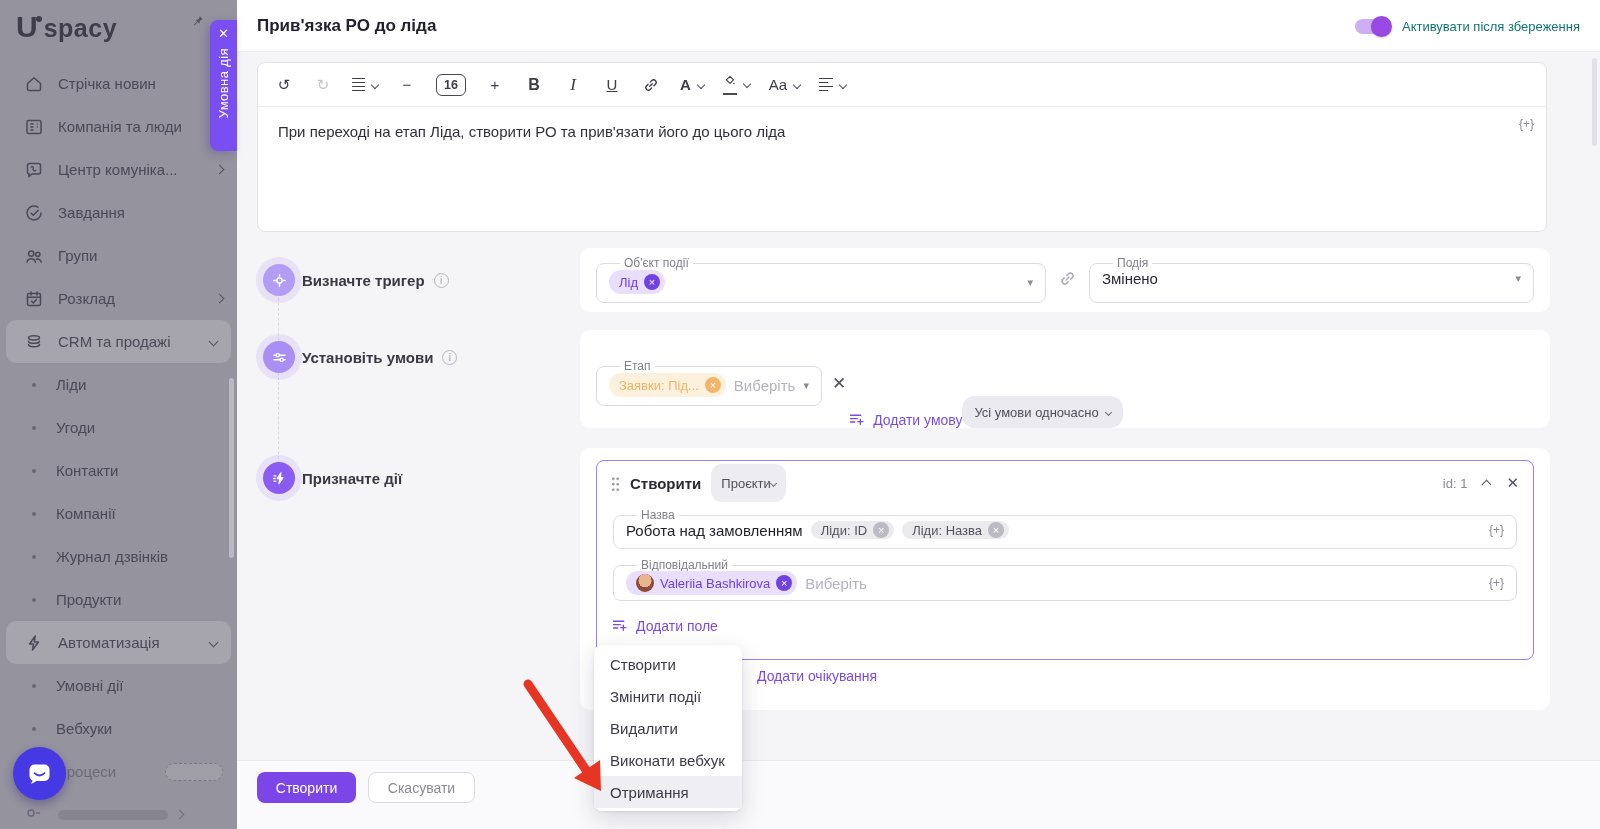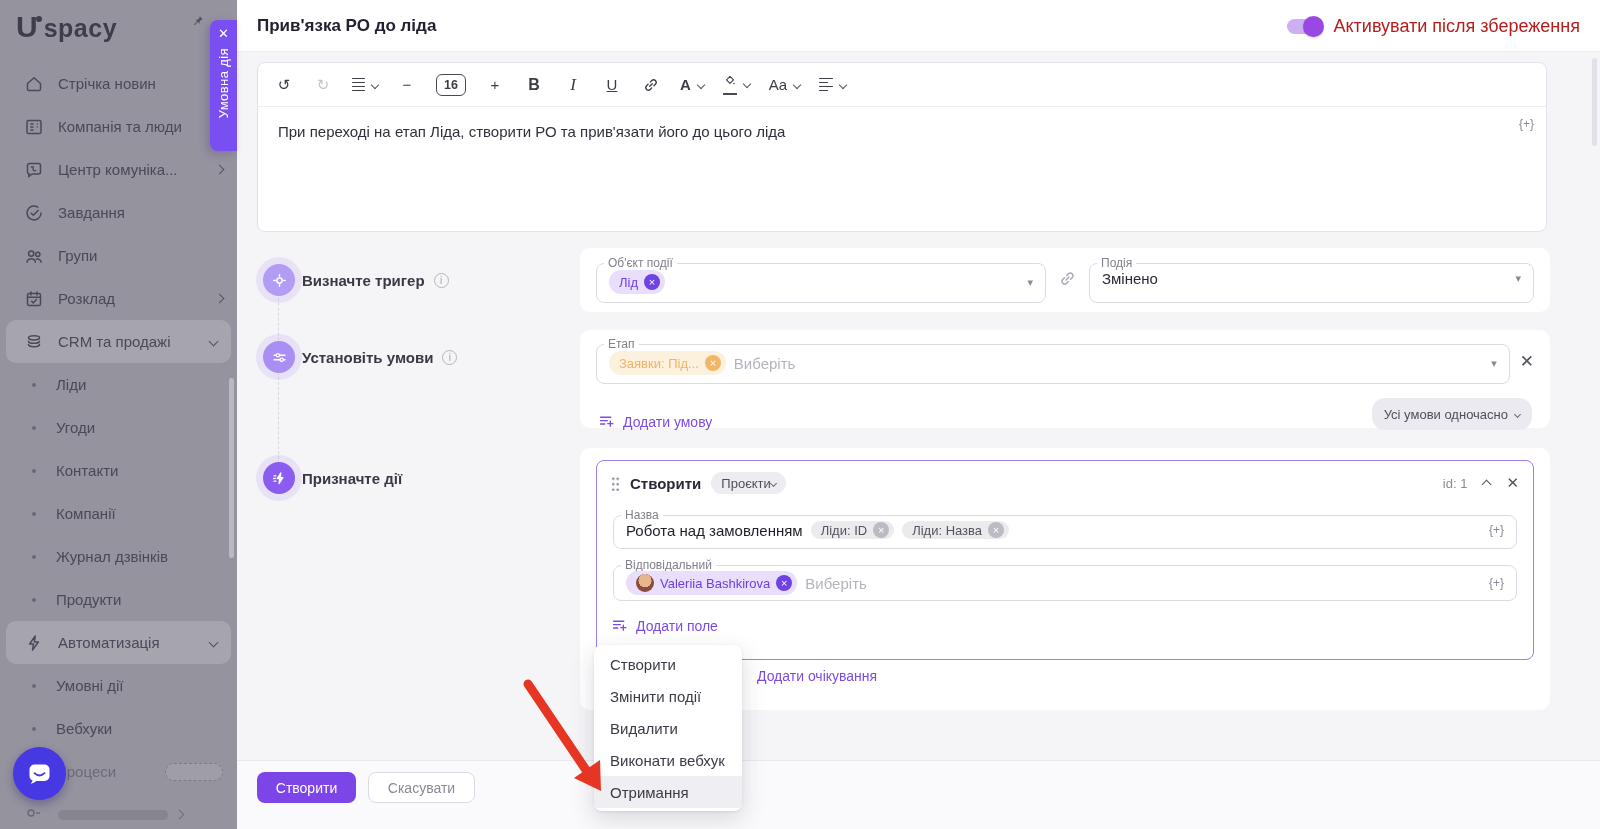--- a/index.html
+++ b/index.html
@@ -36,21 +36,21 @@
   .vtab .vx{color:#fff;font-size:13px;line-height:1;margin-bottom:8px;cursor:pointer}
   .vtab .vtext{writing-mode:vertical-rl;transform:rotate(180deg);color:#fff;font-size:13px;letter-spacing:0.4px;white-space:nowrap}
 
   
   .main{position:absolute;left:237px;top:0;width:1363px;height:829px;background:#f5f5f8;z-index:2}
   .mheader{position:absolute;top:0;left:0;right:0;height:52px;background:#fff;border-bottom:1px solid #ededf2}
   .mtitle{position:absolute;left:20px;top:0;line-height:52px;font-size:17px;font-weight:700;color:#232130}
   .hright{position:absolute;right:20px;top:0;height:52px;display:flex;align-items:center;gap:11px}
   .toggle{position:relative;width:36px;height:15px;border-radius:8px;background:#cdb0f1;cursor:pointer}
   .toggle .knob{position:absolute;right:-1px;top:-3px;width:21px;height:21px;border-radius:50%;background:#9948e3;box-shadow:0 1px 2px rgba(0,0,0,0.2)}
-  .tog-label{font-size:18px;color:#b91c1c}
+  .tog-label{font-size:13px;color:#0f766e}
   .main-thumb{position:absolute;right:3px;top:58px;width:5px;height:88px;background:#e1e1e7;border-radius:3px}
 
   
   .editor{position:absolute;left:20px;top:62px;width:1290px;height:170px;background:#fff;border:1px solid #e3e2ea;border-radius:8px}
   .toolbar{height:44px;border-bottom:1px solid #eeeef2;display:flex;align-items:center;padding:0 16px;gap:19px;color:#3e3c47}
   .tbtn{min-width:20px;height:24px;display:flex;align-items:center;justify-content:center;font-size:15px;cursor:pointer;color:#3e3c47}
   .tbtn.disabled{color:#c6c5cd}
   .combo{display:flex;align-items:center;gap:7px;cursor:pointer}
   .combo .chev{width:6px;height:6px;color:#55525e}
   .fs-box{width:30px;height:22px;border:1.5px solid #4a4854;border-radius:6px;display:flex;align-items:center;justify-content:center;font-size:12.5px;font-weight:600}
@@ -69,24 +69,24 @@
   .sec-ic.t1{top:264px;background:#b39cf3}
   .sec-ic.t2{top:341px;background:#a98ef3}
   .sec-ic.t3{top:462px;background:#8a5cf0}
   .sec-label{position:absolute;left:65px;height:32px;display:flex;align-items:center;font-size:15px;font-weight:700;color:#3a3844}
   .sec-label.t1{top:264px}.sec-label.t2{top:341px}.sec-label.t3{top:462px}
   .info-i{width:15px;height:15px;border:1px solid #b5b4bf;border-radius:50%;color:#a3a1ad;font-size:10px;font-weight:400;display:inline-flex;align-items:center;justify-content:center;margin-left:9px}
 
   
   .card{position:absolute;background:#fff;border-radius:10px}
   .card.trigger{left:343px;top:248px;width:970px;height:64px;display:flex;align-items:center;padding:0 16px;gap:12px}
-  .card.conds{left:343px;top:330px;width:970px;height:98px;padding:8px 16px 0;display:flex;flex-direction:column}
+  .card.conds{left:343px;top:330px;width:970px;height:98px;padding:8px 16px 0;display:flex;flex-direction:row}
   .card.acts{left:343px;top:448px;width:970px;height:262px}
   fieldset{border:1px solid #dcdbe3;border-radius:8px;padding:0}
-  legend{font-size:12px;color:#82808c;padding:0 4px;margin-left:7px;line-height:1}
+  legend{font-size:12px;color:#82808c;padding:0 4px;margin-left:23px;line-height:1}
   .fcontent{display:flex;align-items:center;gap:8px;padding:1px 12px 8px}
   .f-obj{width:450px;height:46px}
   .f-event{flex:1;height:46px}
   .f-stage{flex:1;height:46px}
   .caret{font-size:11px;color:#8b8995;margin-left:auto;cursor:pointer}
   .chip{display:inline-flex;align-items:center;gap:6px;height:24px;border-radius:12px;padding:0 5px 0 10px;font-size:13px;white-space:nowrap}
   .chip .cx{width:16px;height:16px;border-radius:50%;color:#fff;font-size:11px;line-height:1;display:inline-flex;align-items:center;justify-content:center;cursor:pointer}
   .chip.purple{background:#e9defb;color:#6f3fe0}
   .chip.purple .cx{background:#6f42e2}
   .chip.orange{background:#fcf1dd;color:#efb469}
@@ -100,21 +100,21 @@
   .crow2{display:flex;align-items:flex-end;margin-top:14px;padding:0 2px}
   .plink{display:inline-flex;align-items:center;gap:8px;color:#7c4be4;font-size:14px;font-weight:500;cursor:pointer}
   .pill{display:inline-flex;align-items:center;gap:7px;height:26px;border-radius:13px;background:#ebeaf0;color:#504e5a;font-size:13px;padding:16px 12px;cursor:pointer;margin-left:auto}
   .pill .chev{width:5px;height:5px;color:#6b6975}
 
   
   .acard{position:absolute;left:16px;top:12px;width:938px;height:200px;border:1.5px solid #a07cf2;border-radius:8px;background:#fff}
   .acard-head{height:44px;display:flex;align-items:center;padding:0 14px;gap:10px}
   .dots{width:9px;height:15px;background:radial-gradient(circle,#9b99a6 1.3px,transparent 1.5px);background-size:4.5px 5.5px;cursor:grab}
   .atitle{font-size:15px;font-weight:700;color:#2b2935}
-  .apill{display:inline-flex;align-items:center;height:22px;border-radius:11px;background:#ededf1;color:#504e5a;font-size:13px;padding:0 10px;cursor:pointer}
+  .apill{display:inline-flex;align-items:center;height:38px;border-radius:11px;background:#ededf1;color:#504e5a;font-size:13px;padding:0 10px;cursor:pointer}
   .apill .chev{width:5px;height:5px;color:#6b6975}
   .ahead-right{margin-left:auto;display:flex;align-items:center;gap:16px}
   .aid{font-size:13px;color:#8b8995}
   .acollapse{color:#55525e;cursor:pointer}
   .aclose{color:#55525e;font-size:15px;cursor:pointer}
   .f-name{margin:4px 16px 0;height:40px}
   .f-resp{margin:10px 16px 0;height:42px}
   .f-name .fcontent,.f-resp .fcontent{padding-top:0}
   .name-val{font-size:15px;font-weight:500;color:#201e29}
   .ins-token{margin-left:auto;font-size:12px;color:#8b8995;cursor:pointer}

